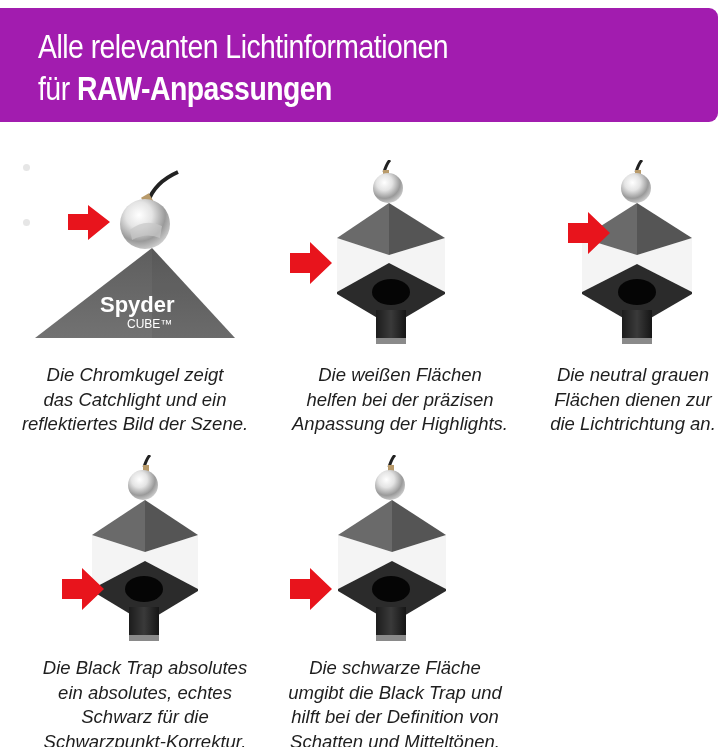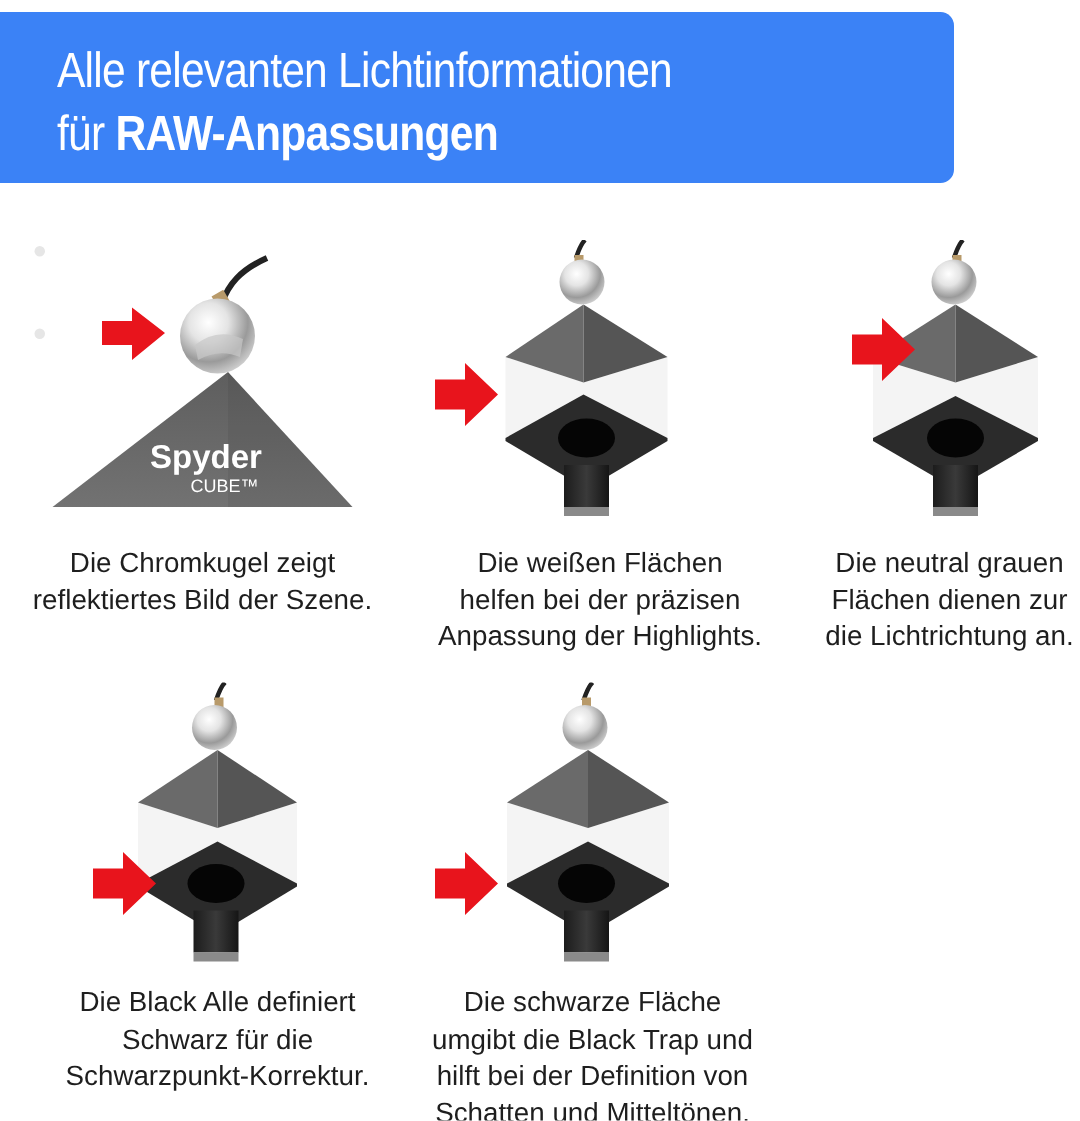--- a/index.html
+++ b/index.html
@@ -2,42 +2,42 @@
 <html><head>
   <meta charset="utf-8">
   <style>
     html, body { margin: 0; padding: 0; background: #ffffff; }
     body {
       width: 720px; height: 747px; position: relative; overflow: hidden;
       font-family: "Liberation Sans", "DejaVu Sans", sans-serif;
       color: #1e1e1e;
     }
     .banner {
-      position: absolute; left: 0; top: 8px; width: 636px; height: 114px;
-      background: #3b82f6; border-radius: 0 9px 9px 0;
+      position: absolute; left: 0; top: 8px; width: 718px; height: 114px;
+      background: #a21caf; border-radius: 0 9px 9px 0;
       box-sizing: border-box; padding: 18px 0 0 38px;
       color: #ffffff;
     }
     .banner .line1, .banner .line2 {
       font-size: 33px; line-height: 42px; letter-spacing: -0.6px;
       transform: scaleX(0.86); transform-origin: left center; white-space: nowrap;
       display: block;
     }
     .banner .bold { font-weight: bold; }
     .dot {
       position: absolute; width: 7px; height: 7px; border-radius: 50%;
       background: #e6e6e6;
     }
     .fig { position: absolute; }
     .caption {
       position: absolute; text-align: center;
       font-size: 18.5px; line-height: 24.5px; color: #1e1e1e;
       white-space: nowrap;
     }
-    .caption span { display: block; }
+    .caption span { display: block; font-style: italic; }
   </style>
 </head>
 <body>
 
 <div class="dot" style="left:23px; top:164px;"></div>
 <div class="dot" style="left:23px; top:219px;"></div>
 
 <div class="banner">
   <span class="line1">Alle relevanten Lichtinformationen</span>
   <span class="line2"><span>für </span><span class="bold">RAW-Anpassungen</span></span>
@@ -115,20 +115,21 @@
     <ellipse cx="77" cy="132" rx="19" ry="13" fill="#050505"></ellipse>
     <rect x="62" y="150" width="30" height="28" fill="url(#stem)"></rect>
     <rect x="62" y="178" width="30" height="6" fill="#8a8a8a"></rect>
     <circle cx="76" cy="28" r="15" fill="url(#chrome)"></circle>
     <polygon points="8,63 28,63 28,52 50,73 28,94 28,83 8,83" fill="#e8141c"></polygon>
   </svg>
 </div>
 
 <div class="caption" style="left:10px; top:363px; width:250px;">
   <span>Die Chromkugel zeigt</span>
+  <span>das Catchlight und ein</span>
   <span>reflektiertes Bild der Szene.</span>
 </div>
 <div class="caption" style="left:275px; top:363px; width:250px;">
   <span>Die weißen Flächen</span>
   <span>helfen bei der präzisen</span>
   <span>Anpassung der Highlights.</span>
 </div>
 <div class="caption" style="left:543px; top:363px; width:180px;">
   <span>Die neutral grauen</span>
   <span>Flächen dienen zur</span>
@@ -161,21 +162,22 @@
     <polygon points="58,134 112,106 166,134 166,136 112,168 58,136" fill="#2b2b2b"></polygon>
     <ellipse cx="111" cy="134" rx="19" ry="13" fill="#050505"></ellipse>
     <rect x="96" y="152" width="30" height="28" fill="url(#stem)"></rect>
     <rect x="96" y="180" width="30" height="6" fill="#8a8a8a"></rect>
     <circle cx="110" cy="30" r="15" fill="url(#chrome)"></circle>
     <polygon points="10,124 30,124 30,113 52,134 30,155 30,144 10,144" fill="#e8141c"></polygon>
   </svg>
 </div>
 
 <div class="caption" style="left:20px; top:656px; width:250px;">
-  <span>Die Black Alle definiert</span>
+  <span>Die Black Trap absolutes</span>
+  <span>ein absolutes, echtes</span>
   <span>Schwarz für die</span>
   <span>Schwarzpunkt-Korrektur.</span>
 </div>
 <div class="caption" style="left:270px; top:656px; width:250px;">
   <span>Die schwarze Fläche</span>
   <span>umgibt die Black Trap und</span>
   <span>hilft bei der Definition von</span>
   <span>Schatten und Mitteltönen.</span>
 </div>
 

